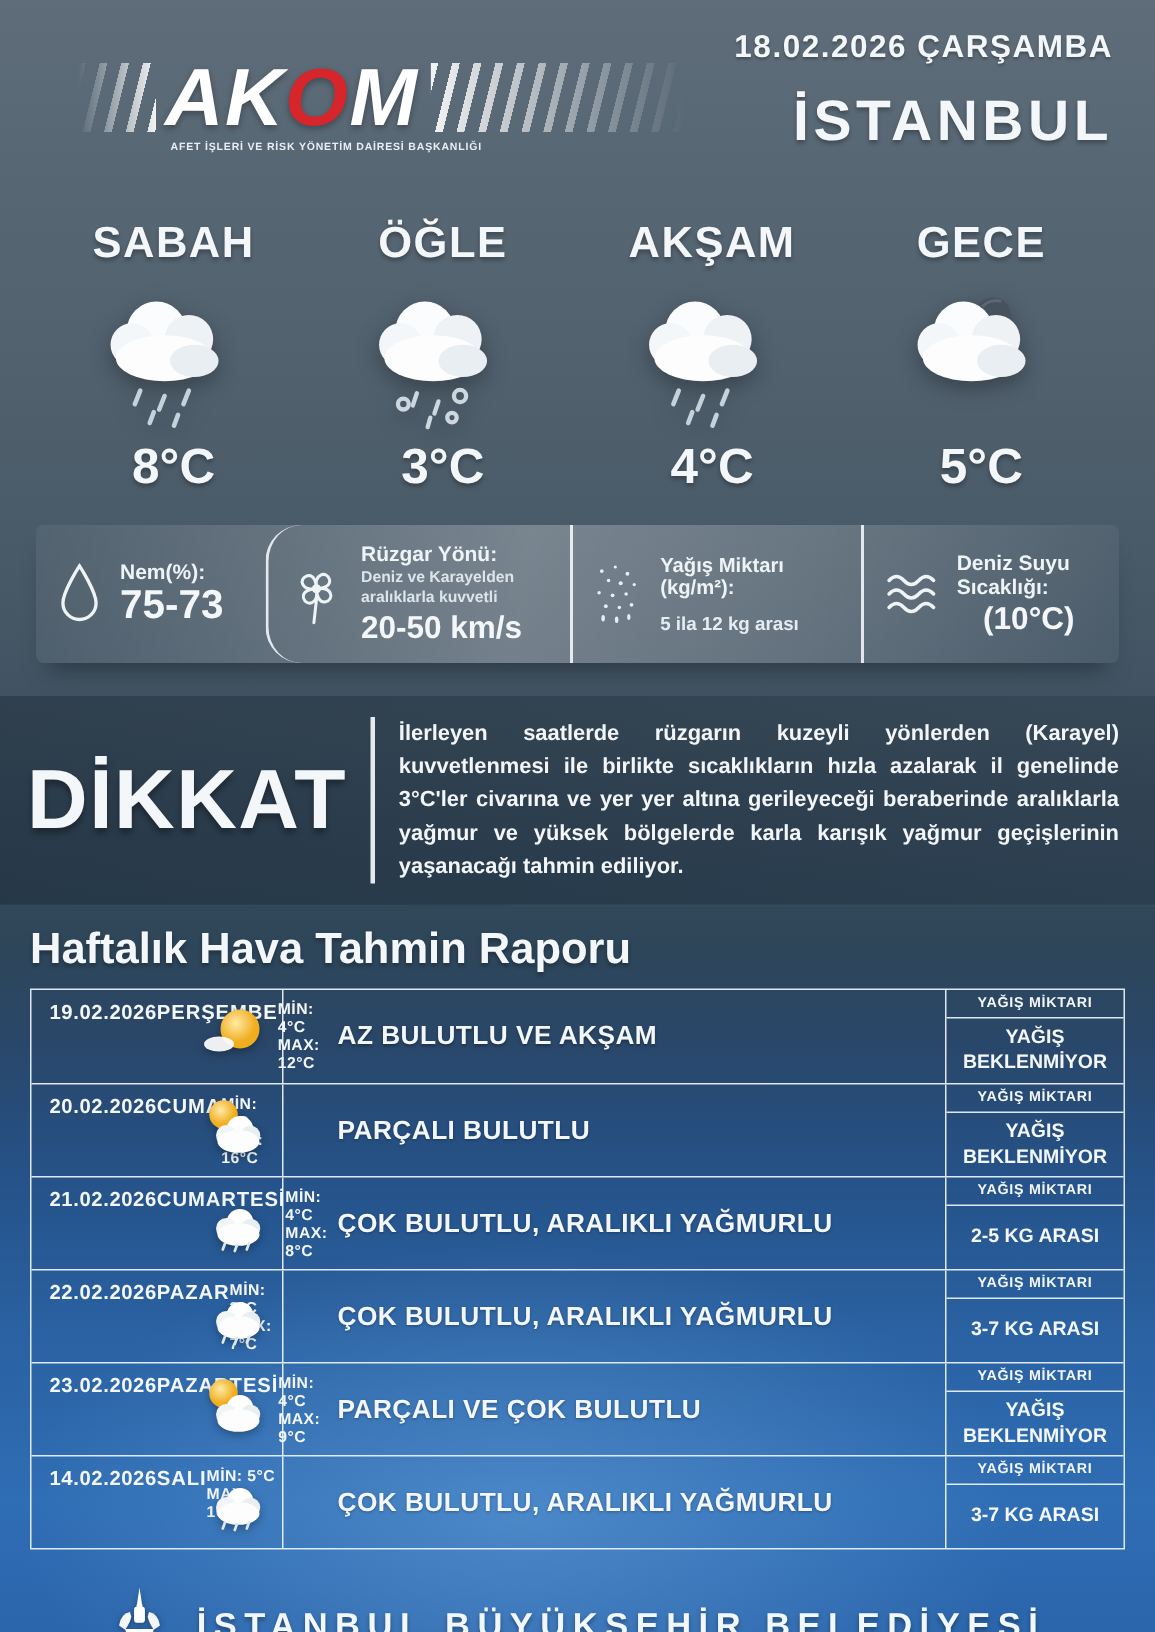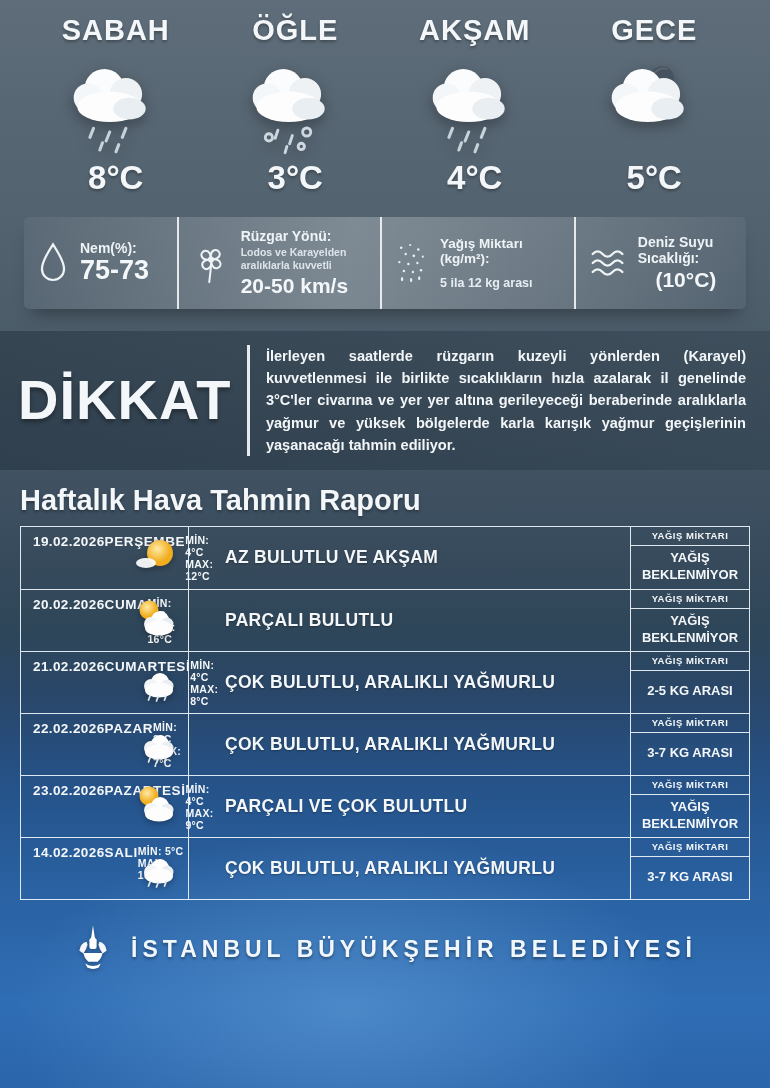--- a/index.html
+++ b/index.html
@@ -39,21 +39,21 @@
 
   
   .metrics {
     margin:20px 24px 0; height:92px; display:flex; align-items:stretch; border-radius:5px;
     background:linear-gradient(100deg, rgba(255,255,255,.05) 0%, rgba(255,255,255,.26) 45%, rgba(255,255,255,.17) 72%, rgba(255,255,255,.04) 100%);
     box-shadow:0 12px 16px -8px rgba(0,0,0,.35);
   }
   .metric { display:flex; align-items:center; padding:0 12px; gap:10px; }
   .metric + .metric { border-left:2px solid rgba(250,253,255,.85); }
   .metric .micon { flex:none; display:flex; align-items:center; }
-  .m-hum { flex:1.32; } .m-wind { flex:1.82; } .m-prec { flex:1.72; } .m-sea { flex:1.5; }
+  .m-hum { flex:1.32; } .m-wind { flex:1.82;border-radius:24px; } .m-prec { flex:1.72; } .m-sea { flex:1.5; }
   .metric-label { font-size:14px; font-weight:700; color:#eef3f6; }
   .metric-sub   { font-size:10.5px; font-weight:700; color:#dde5ea; line-height:1.25; margin-top:2px; }
   .metric-value-lg { font-size:27px; font-weight:800; line-height:1.1; }
   .metric-value-md { font-size:21px; font-weight:800; margin-top:2px; }
   .metric-value-sm { font-size:12.5px; font-weight:700; margin-top:10px; color:#e6edf2; }
   .m-prec .metric-label { font-size:13.5px; }
 
   
   .warning { margin-top:22px; display:flex; align-items:center; gap:16px;
     padding:14px 24px 14px 16px;
@@ -87,20 +87,34 @@
   
   .footer { margin-top:24px; display:flex; align-items:center; justify-content:center; gap:18px; }
   .footer-logo svg { width:40px; height:48px; filter:drop-shadow(0 1px 2px rgba(0,0,0,.35)); }
   .footer-org { font-size:23px; font-weight:800; letter-spacing:5px; color:#f2f7fc; text-shadow:0 2px 3px rgba(0,0,0,.35); }
 </style>
 </head>
 <body>
 
 <div class="page">
 
+  <div class="header">
+    <div class="akom">
+      <div class="akom-row">
+        <div class="stripes left"></div>
+        <div class="akom-word"><span>AK</span><span class="o">O</span><span>M</span></div>
+        <div class="stripes right"></div>
+      </div>
+      <div class="akom-caption">AFET İŞLERİ VE RİSK YÖNETİM DAİRESİ BAŞKANLIĞI</div>
+    </div>
+    <div class="header-right">
+      <div class="header-date">18.02.2026 ÇARŞAMBA</div>
+      <div class="header-city">İSTANBUL</div>
+    </div>
+  </div>
 
   <div class="periods">
     <div class="period">
       <div class="period-label">SABAH</div>
       <div class="period-icon"><svg viewBox="0 0 130 120">
             <circle cx="52" cy="42" r="22" fill="#fbfcfd"></circle>
             <circle cx="76" cy="48" r="18" fill="#eef2f5"></circle>
             <circle cx="34" cy="52" r="16" fill="#f4f7f9"></circle>
             <ellipse cx="58" cy="62" rx="36" ry="17" fill="#fdfdfe"></ellipse>
             <ellipse cx="80" cy="64" rx="18" ry="12" fill="#e9eef2"></ellipse>
@@ -192,21 +206,21 @@
               <g transform="rotate(270 23 22)">
                 <path d="M23 22 C21 10 31 8 33 15 C34 20 28 22 23 22 Z"></path>
               </g>
               <circle cx="23" cy="22" r="2.4"></circle>
               <line x1="23" y1="30" x2="21" y2="48"></line>
             </g>
           </svg>
         </span>
       <div>
         <div class="metric-label">Rüzgar Yönü:</div>
-        <div class="metric-sub">Lodos ve Karayelden aralıklarla kuvvetli</div>
+        <div class="metric-sub">Deniz ve Karayelden aralıklarla kuvvetli</div>
         <div class="metric-value-md">20-50 km/s</div>
       </div>
     </div>
     <div class="metric m-prec">
       <span class="micon">
           <svg viewBox="0 0 40 50" width="36" height="46">
             <g fill="#e8eef2">
               <circle cx="8" cy="8" r="1.4"></circle>
               <circle cx="18" cy="5" r="1.2"></circle>
               <circle cx="27" cy="10" r="1.4"></circle>

